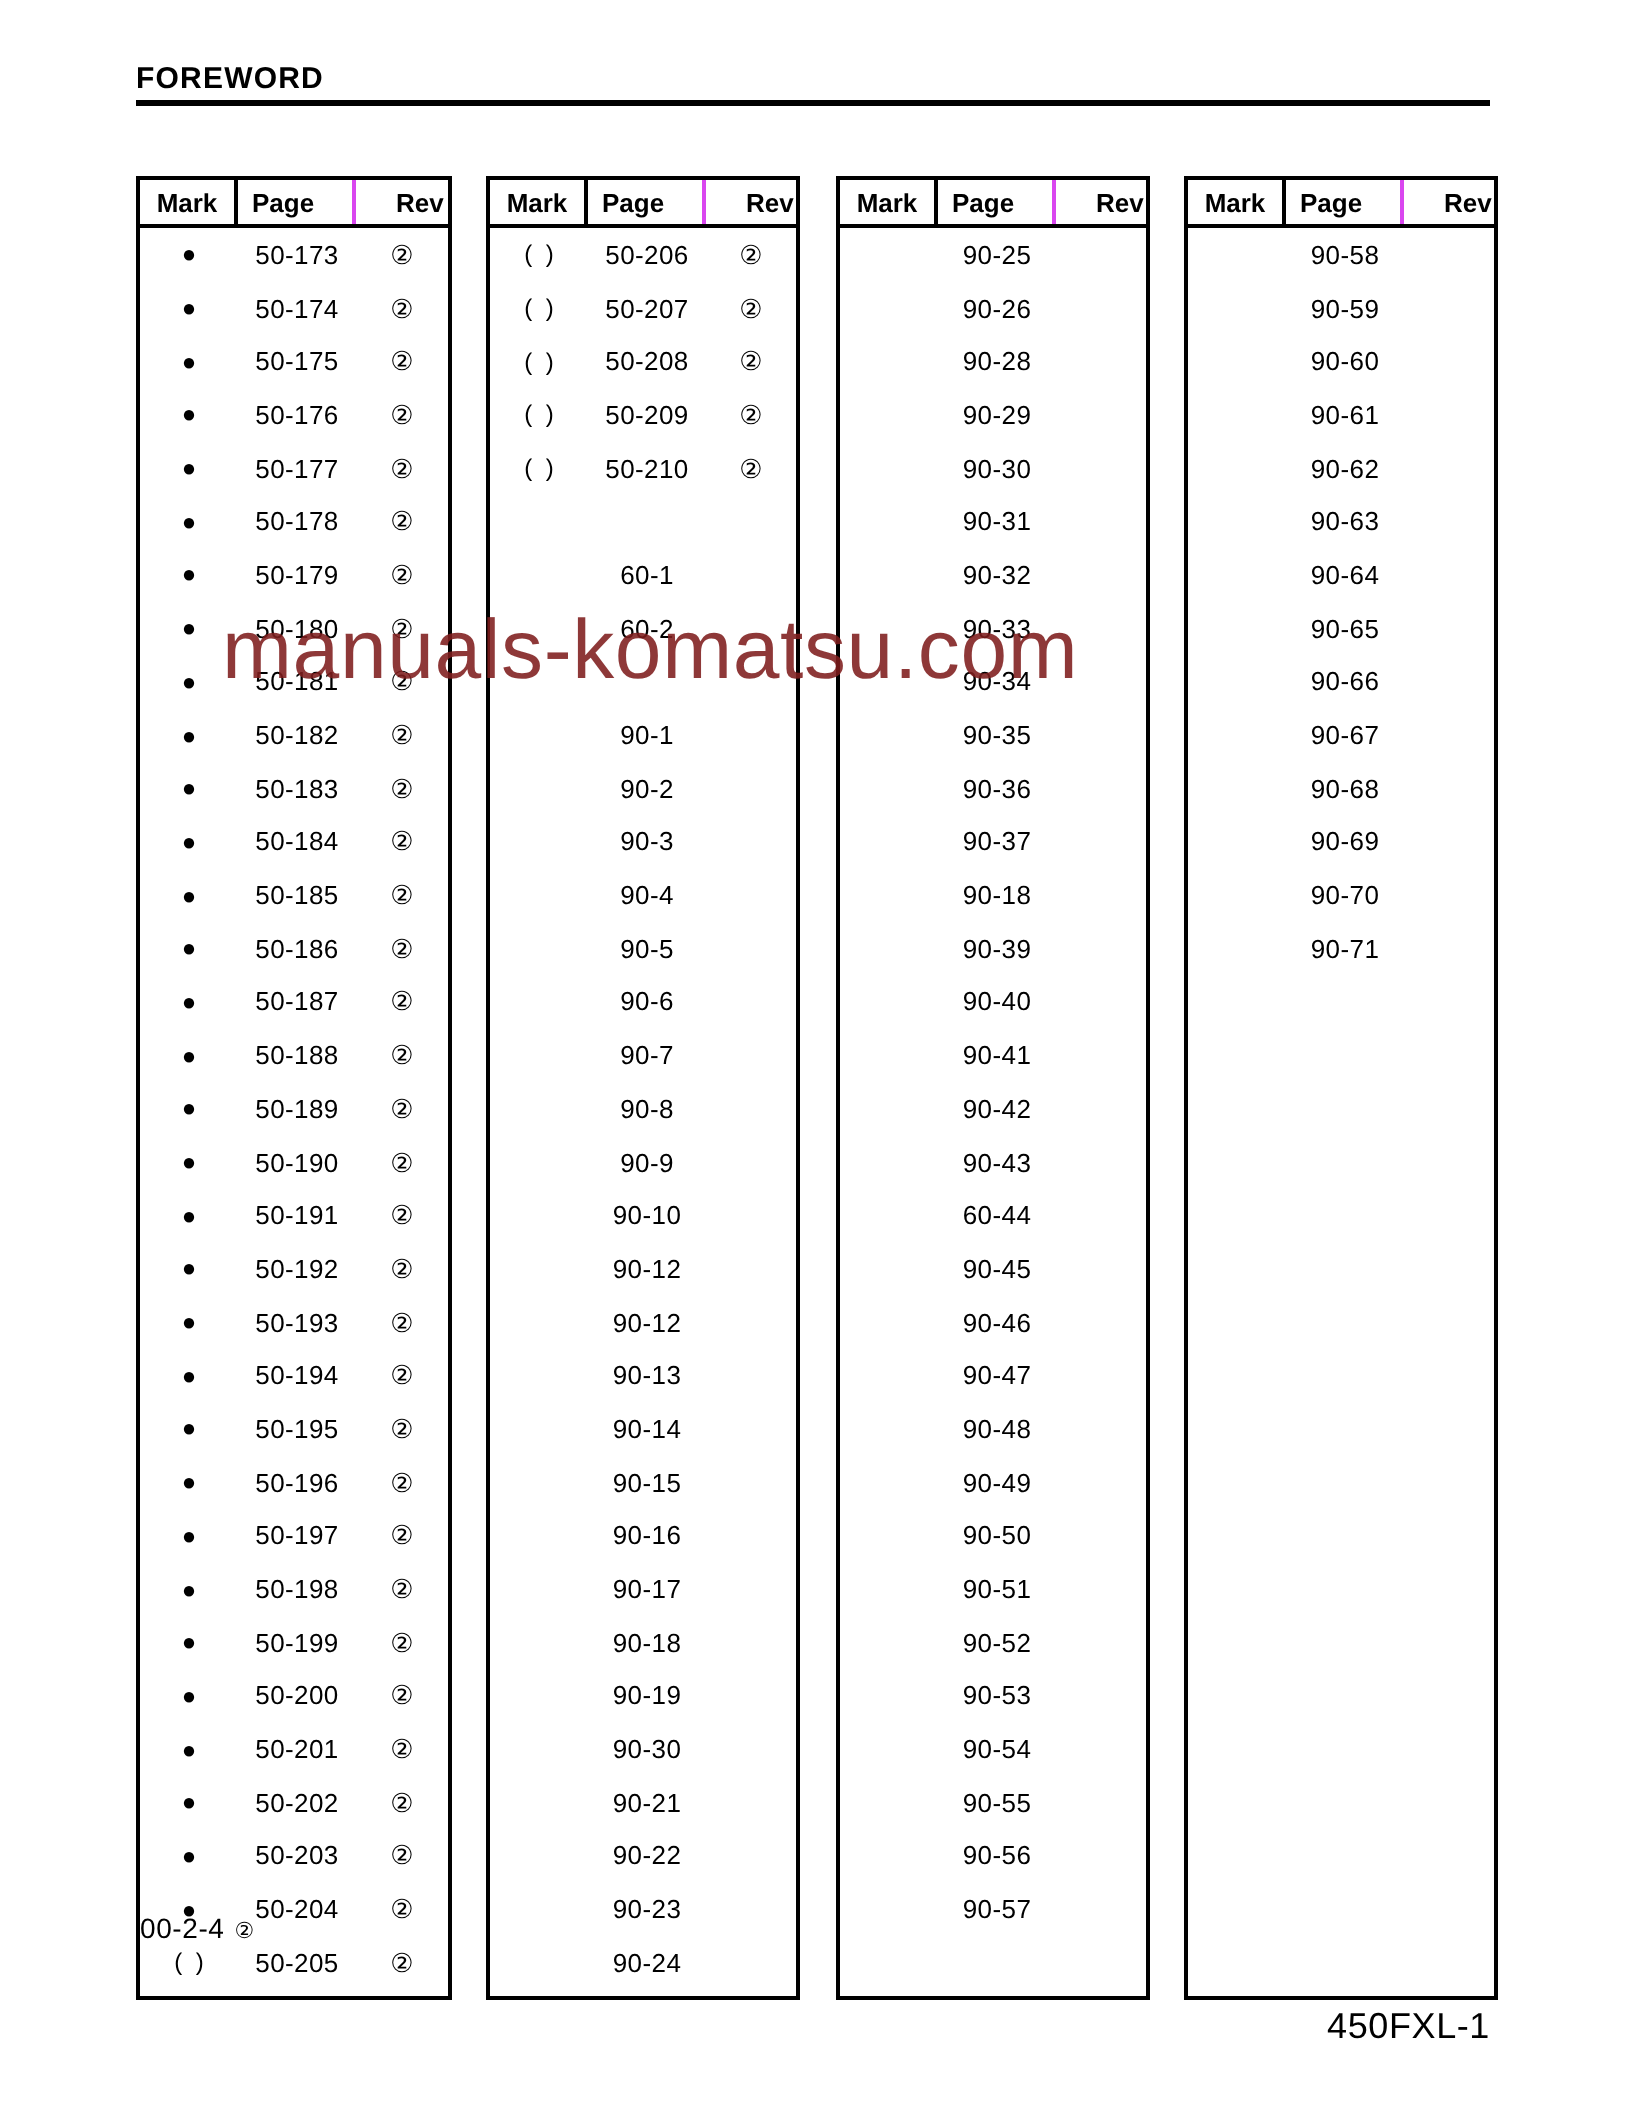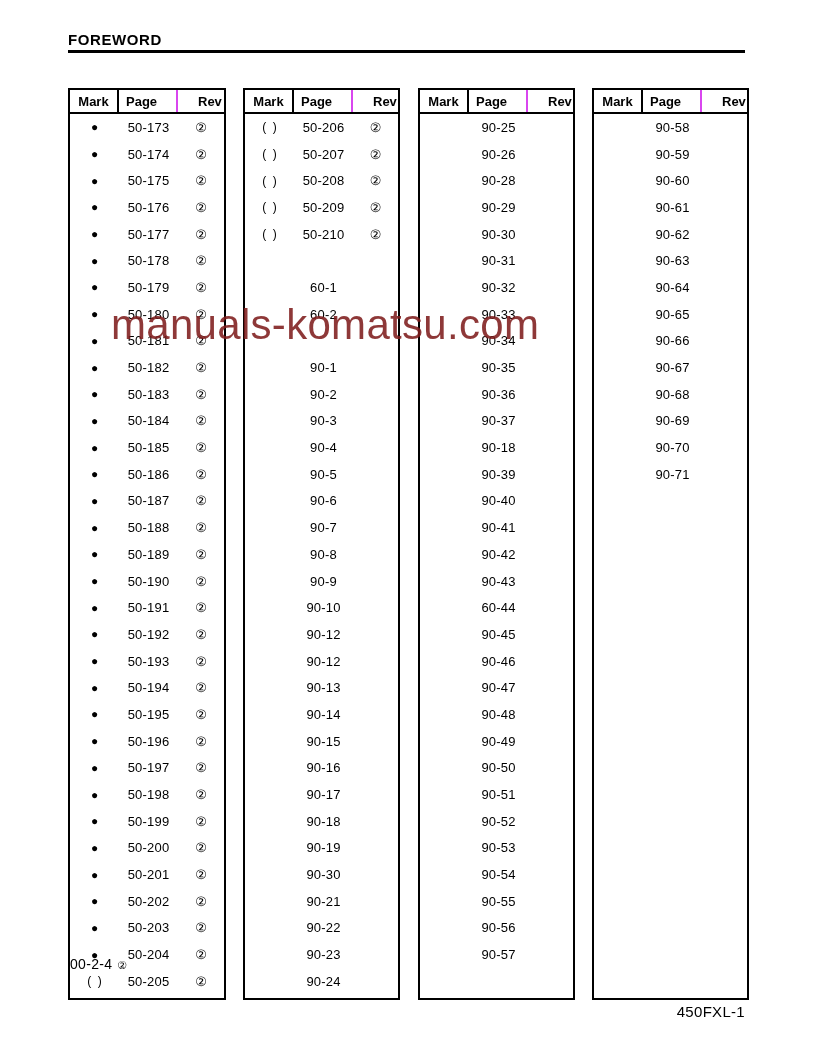--- a/index.html
+++ b/index.html
@@ -44,21 +44,21 @@
     position:absolute; left:111px; top:301px;
     font-size:42px; color:#7f1d1d; opacity:0.88; letter-spacing:0.3px;
     white-space:nowrap; pointer-events:none;
   }
 
   .footer-left {
     position:absolute; left:70px; top:956px; font-size:14px; letter-spacing:0.3px;
   }
   .footer-rev-symbol { font-size:11px; margin-left:5px; }
   .footer-right {
-    position:absolute; right:71px; top:1003px; font-size:15px; letter-spacing:0.3px;
+    position:absolute; right:71px; top:1003px; font-size:18px; letter-spacing:0.3px;
   }
 </style>
 </head>
 <body>
 
 <div class="page">
 
   <div class="title-block">
     <div class="page-title">FOREWORD</div>
   </div>

